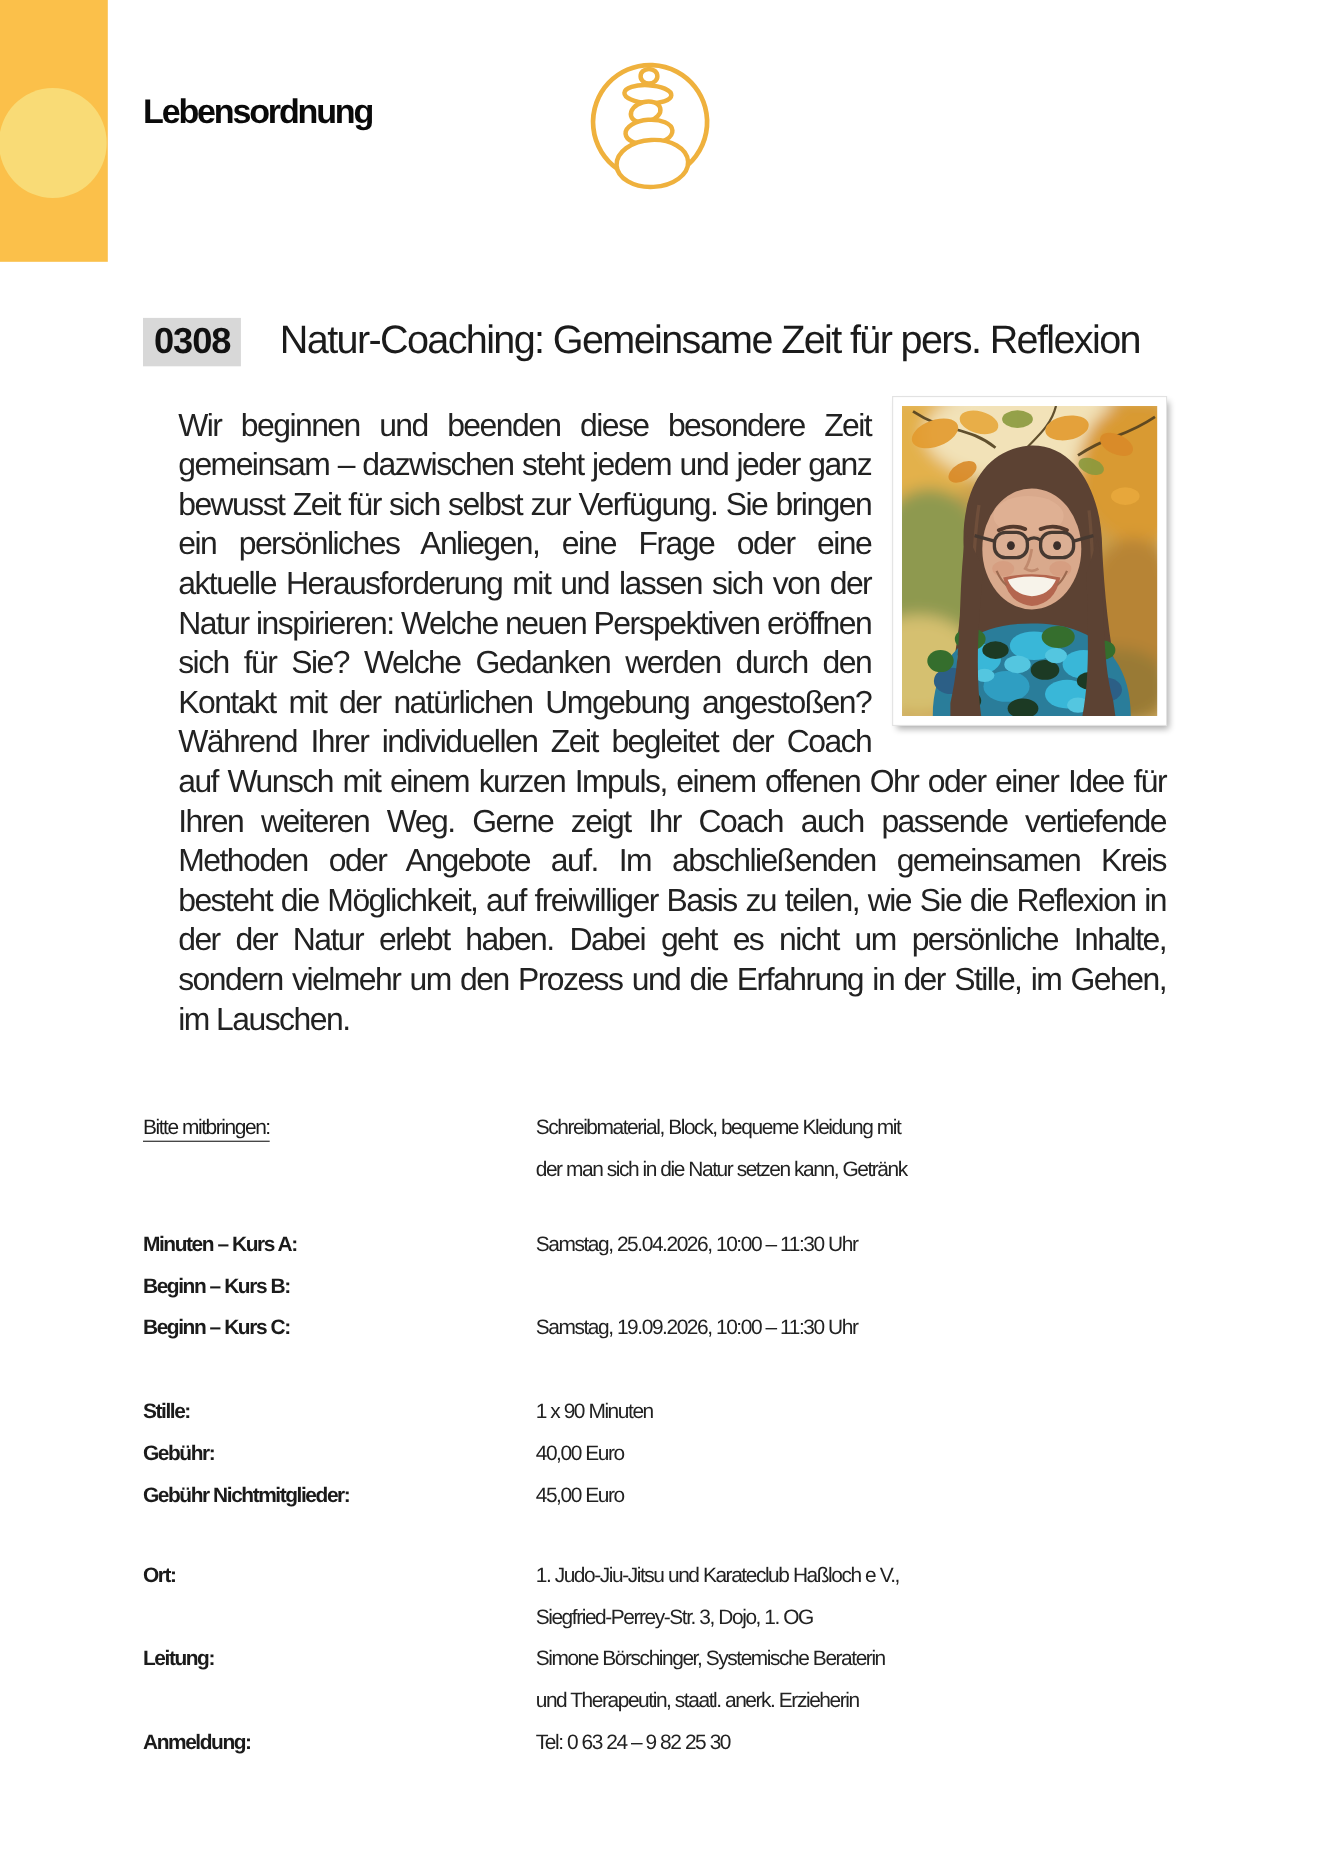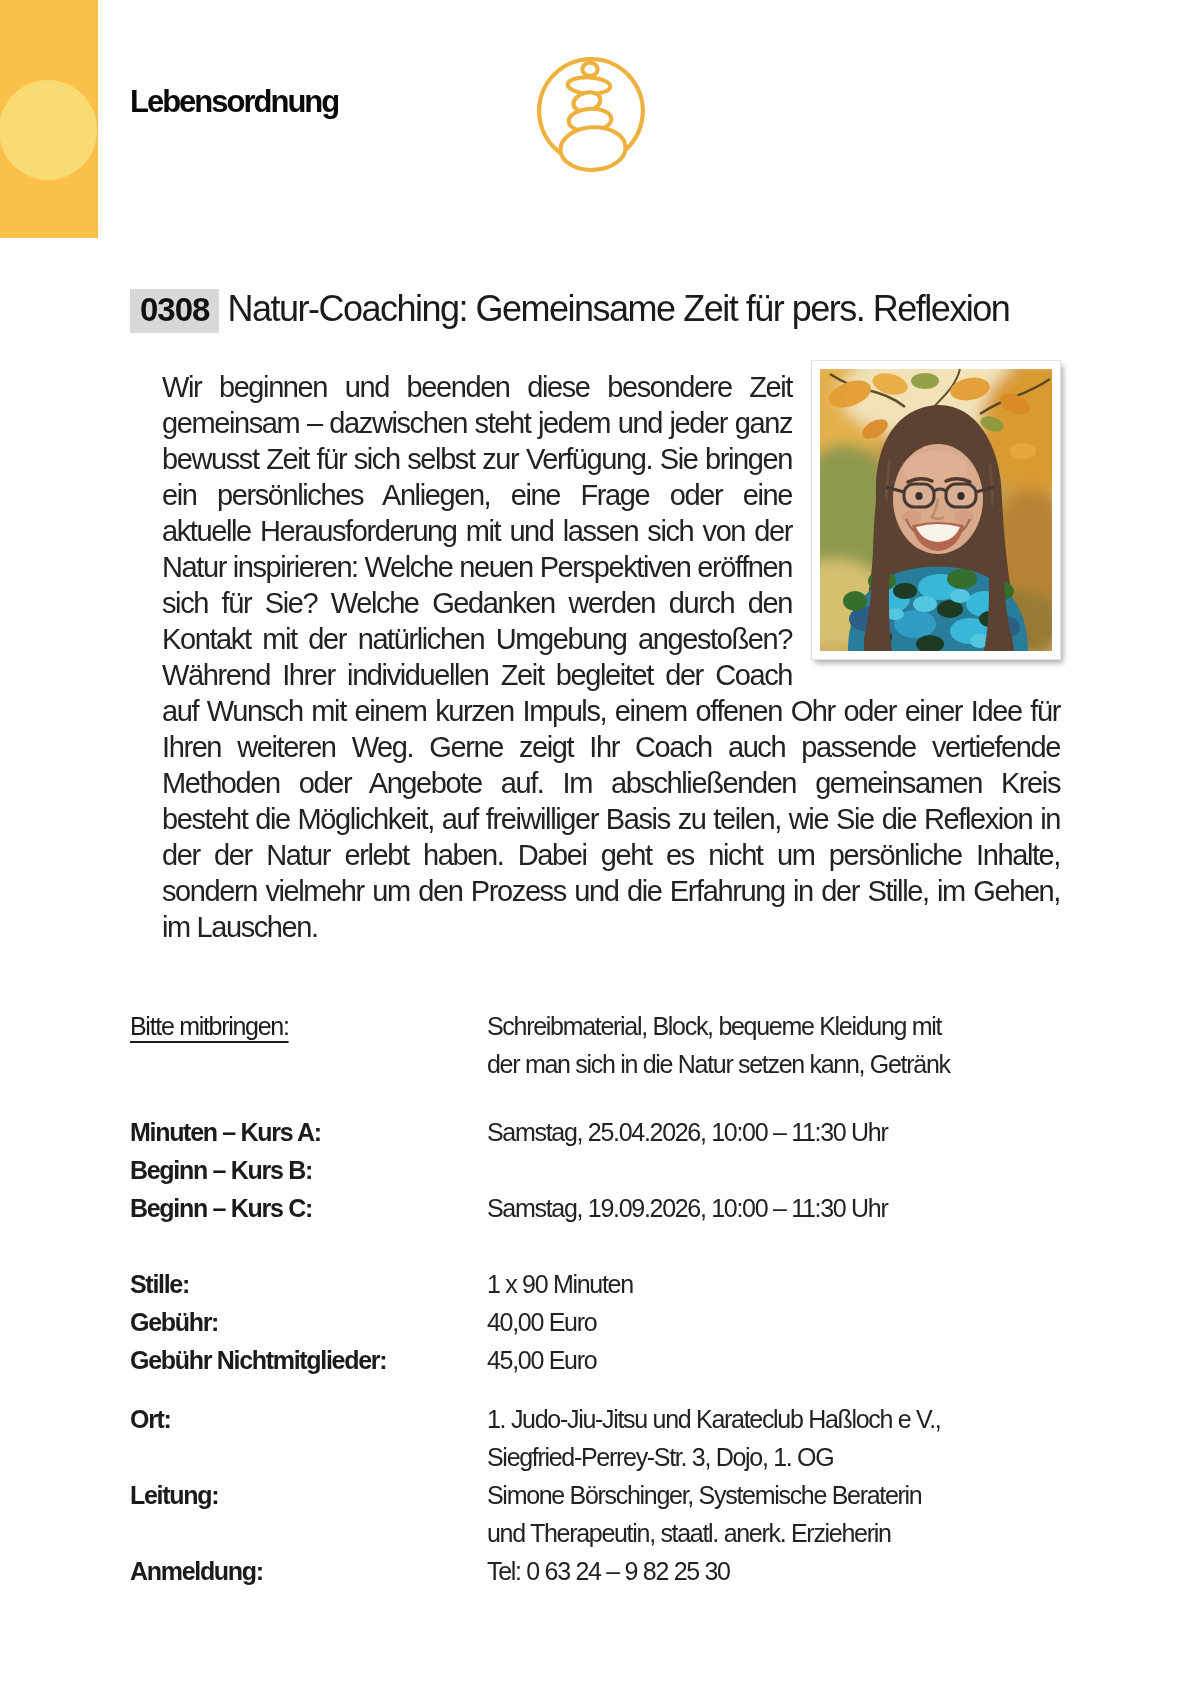--- a/index.html
+++ b/index.html
@@ -13,45 +13,45 @@
   .corner-circle { position:absolute; left:-1px; top:80px; width:98px; height:100px; border-radius:50%; background:#F9DB76; }
 
   .page-title {
     position:absolute; left:130px; top:84px; margin:0;
     font-size:31px; font-weight:bold; letter-spacing:-2px; color:#0a0a0a;
   }
   .cairn { position:absolute; left:530px; top:54px; }
 
   .content { position:absolute; left:130px; top:288px; width:930px; }
 
-  .course-heading { display:flex; align-items:baseline; gap:8px; }
+  .course-heading { display:flex; align-items:baseline; gap:35px; }
   .badge {
     display:inline-block; background:#D8D8D8; color:#111;
     font-size:33px; font-weight:bold; letter-spacing:-1px; padding:2px 10px 4px;
   }
   .course-title { font-size:36px; font-weight:normal; letter-spacing:-1.5px; }
 
   .body-wrap {
     margin-top:36px; font-size:29px; letter-spacing:-1.4px;
     line-height:36px; text-align:justify; color:#222;margin-left:32px;
   }
   .body-wrap p { margin:0; }
   .photo-frame {
     float:right; width:232px; margin:-8px 0 12px 20px; padding:8px;
     background:#fff; box-shadow:0 0 0 1px #e2e2e2, 3px 4px 6px rgba(0,0,0,.33);
   }
   .photo-frame svg { display:block; width:232px; height:282px; }
 
-  .details { margin-top:62px; font-size:25px; letter-spacing:-1.3px; color:#222; }
+  .details { margin-top:62px; font-size:19px; letter-spacing:-1.3px; color:#222; }
   .row { display:grid; grid-template-columns:357px 1fr; line-height:38px; }
   .row .label { font-weight:bold; color:#1b1b1b; }
   .row.bring .label { font-weight:normal; text-decoration:underline; text-underline-offset:6px; }
   .mt-a { margin-top:30px; }   
   .mt-b { margin-top:38px; }   
-  .mt-c { margin-top:21px; }   
+  .mt-c { margin-top:35px; }   
 </style>
 </head>
 <body>
 
 <div class="page">
 
   <div class="corner-bar">
     <div class="corner-circle"></div>
   </div>
 

